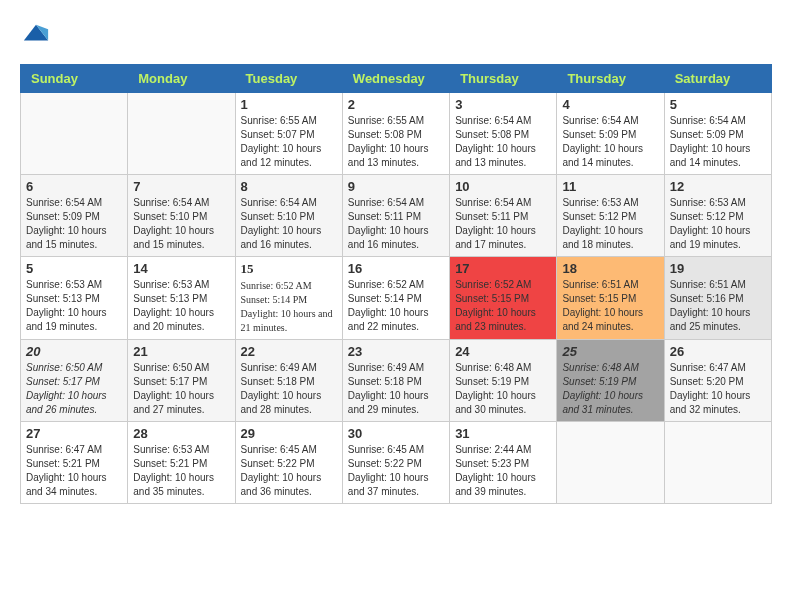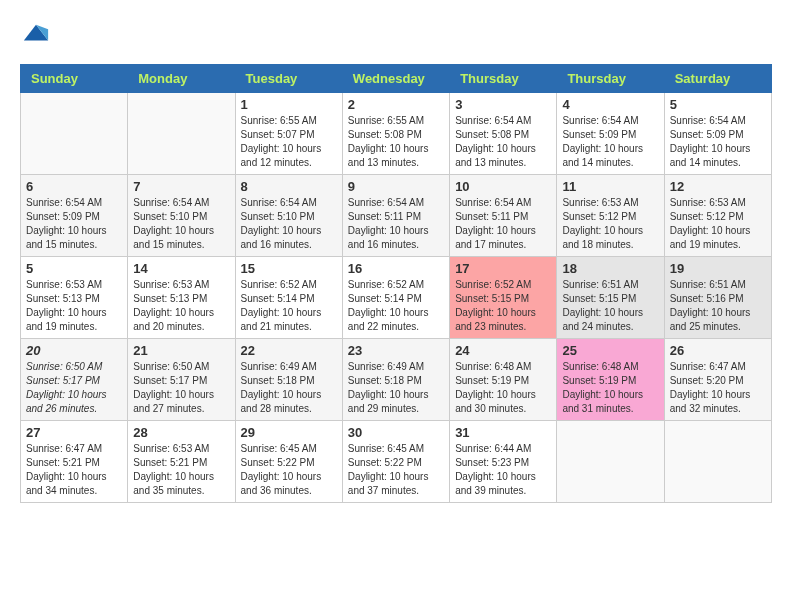--- a/index.html
+++ b/index.html
@@ -212,39 +212,39 @@
           <div class="day-info" style="white-space: pre-line;">Sunrise: 6:53 AM
 Sunset: 5:13 PM
 Daylight: 10 hours and 19 minutes.</div>
         </td>
         <td style="background: rgb(255, 255, 255);">
           <span class="day-num">14</span>
           <div class="day-info" style="white-space: pre-line;">Sunrise: 6:53 AM
 Sunset: 5:13 PM
 Daylight: 10 hours and 20 minutes.</div>
         </td>
-        <td style="background: rgb(255, 255, 255);">
+        <td style="background: rgb(255, 255, 255); font-family: Liberation Serif, serif;">
           <span class="day-num">15</span>
           <div class="day-info" style="white-space: pre-line;">Sunrise: 6:52 AM
 Sunset: 5:14 PM
 Daylight: 10 hours and 21 minutes.</div>
         </td>
         <td style="background: rgb(255, 255, 255);">
           <span class="day-num">16</span>
           <div class="day-info" style="white-space: pre-line;">Sunrise: 6:52 AM
 Sunset: 5:14 PM
 Daylight: 10 hours and 22 minutes.</div>
         </td>
-        <td style="background: #fca5a5;">
+        <td style="background: #ef4444;">
           <span class="day-num">17</span>
           <div class="day-info" style="white-space: pre-line;">Sunrise: 6:52 AM
 Sunset: 5:15 PM
 Daylight: 10 hours and 23 minutes.</div>
         </td>
-        <td style="background: #e5e5e5;">
+        <td style="background: #fdba74;">
           <span class="day-num">18</span>
           <div class="day-info" style="white-space: pre-line;">Sunrise: 6:51 AM
 Sunset: 5:15 PM
 Daylight: 10 hours and 24 minutes.</div>
         </td>
         <td style="background: #e5e5e5;">
           <span class="day-num">19</span>
           <div class="day-info" style="white-space: pre-line;">Sunrise: 6:51 AM
 Sunset: 5:16 PM
 Daylight: 10 hours and 25 minutes.</div>
@@ -274,21 +274,21 @@
           <div class="day-info" style="white-space: pre-line;">Sunrise: 6:49 AM
 Sunset: 5:18 PM
 Daylight: 10 hours and 29 minutes.</div>
         </td>
         <td style="background: rgb(245, 245, 245);">
           <span class="day-num">24</span>
           <div class="day-info" style="white-space: pre-line;">Sunrise: 6:48 AM
 Sunset: 5:19 PM
 Daylight: 10 hours and 30 minutes.</div>
         </td>
-        <td style="background: #f9a8d4;">
+        <td style="background: #a3a3a3; font-style: italic;">
           <span class="day-num">25</span>
           <div class="day-info" style="white-space: pre-line;">Sunrise: 6:48 AM
 Sunset: 5:19 PM
 Daylight: 10 hours and 31 minutes.</div>
         </td>
         <td style="background: rgb(245, 245, 245);">
           <span class="day-num">26</span>
           <div class="day-info" style="white-space: pre-line;">Sunrise: 6:47 AM
 Sunset: 5:20 PM
 Daylight: 10 hours and 32 minutes.</div>
@@ -314,21 +314,21 @@
 Daylight: 10 hours and 36 minutes.</div>
         </td>
         <td style="background: rgb(255, 255, 255);">
           <span class="day-num">30</span>
           <div class="day-info" style="white-space: pre-line;">Sunrise: 6:45 AM
 Sunset: 5:22 PM
 Daylight: 10 hours and 37 minutes.</div>
         </td>
         <td style="background: rgb(255, 255, 255);">
           <span class="day-num">31</span>
-          <div class="day-info" style="white-space: pre-line;">Sunrise: 6:44 AM
+          <div class="day-info" style="white-space: pre-line;">Sunrise: 2:44 AM
 Sunset: 5:23 PM
 Daylight: 10 hours and 39 minutes.</div>
         </td>
         <td class="empty-cell"></td>
         <td class="empty-cell"></td>
       </tr>
     </tbody>
 </table>
 
 </body></html>

